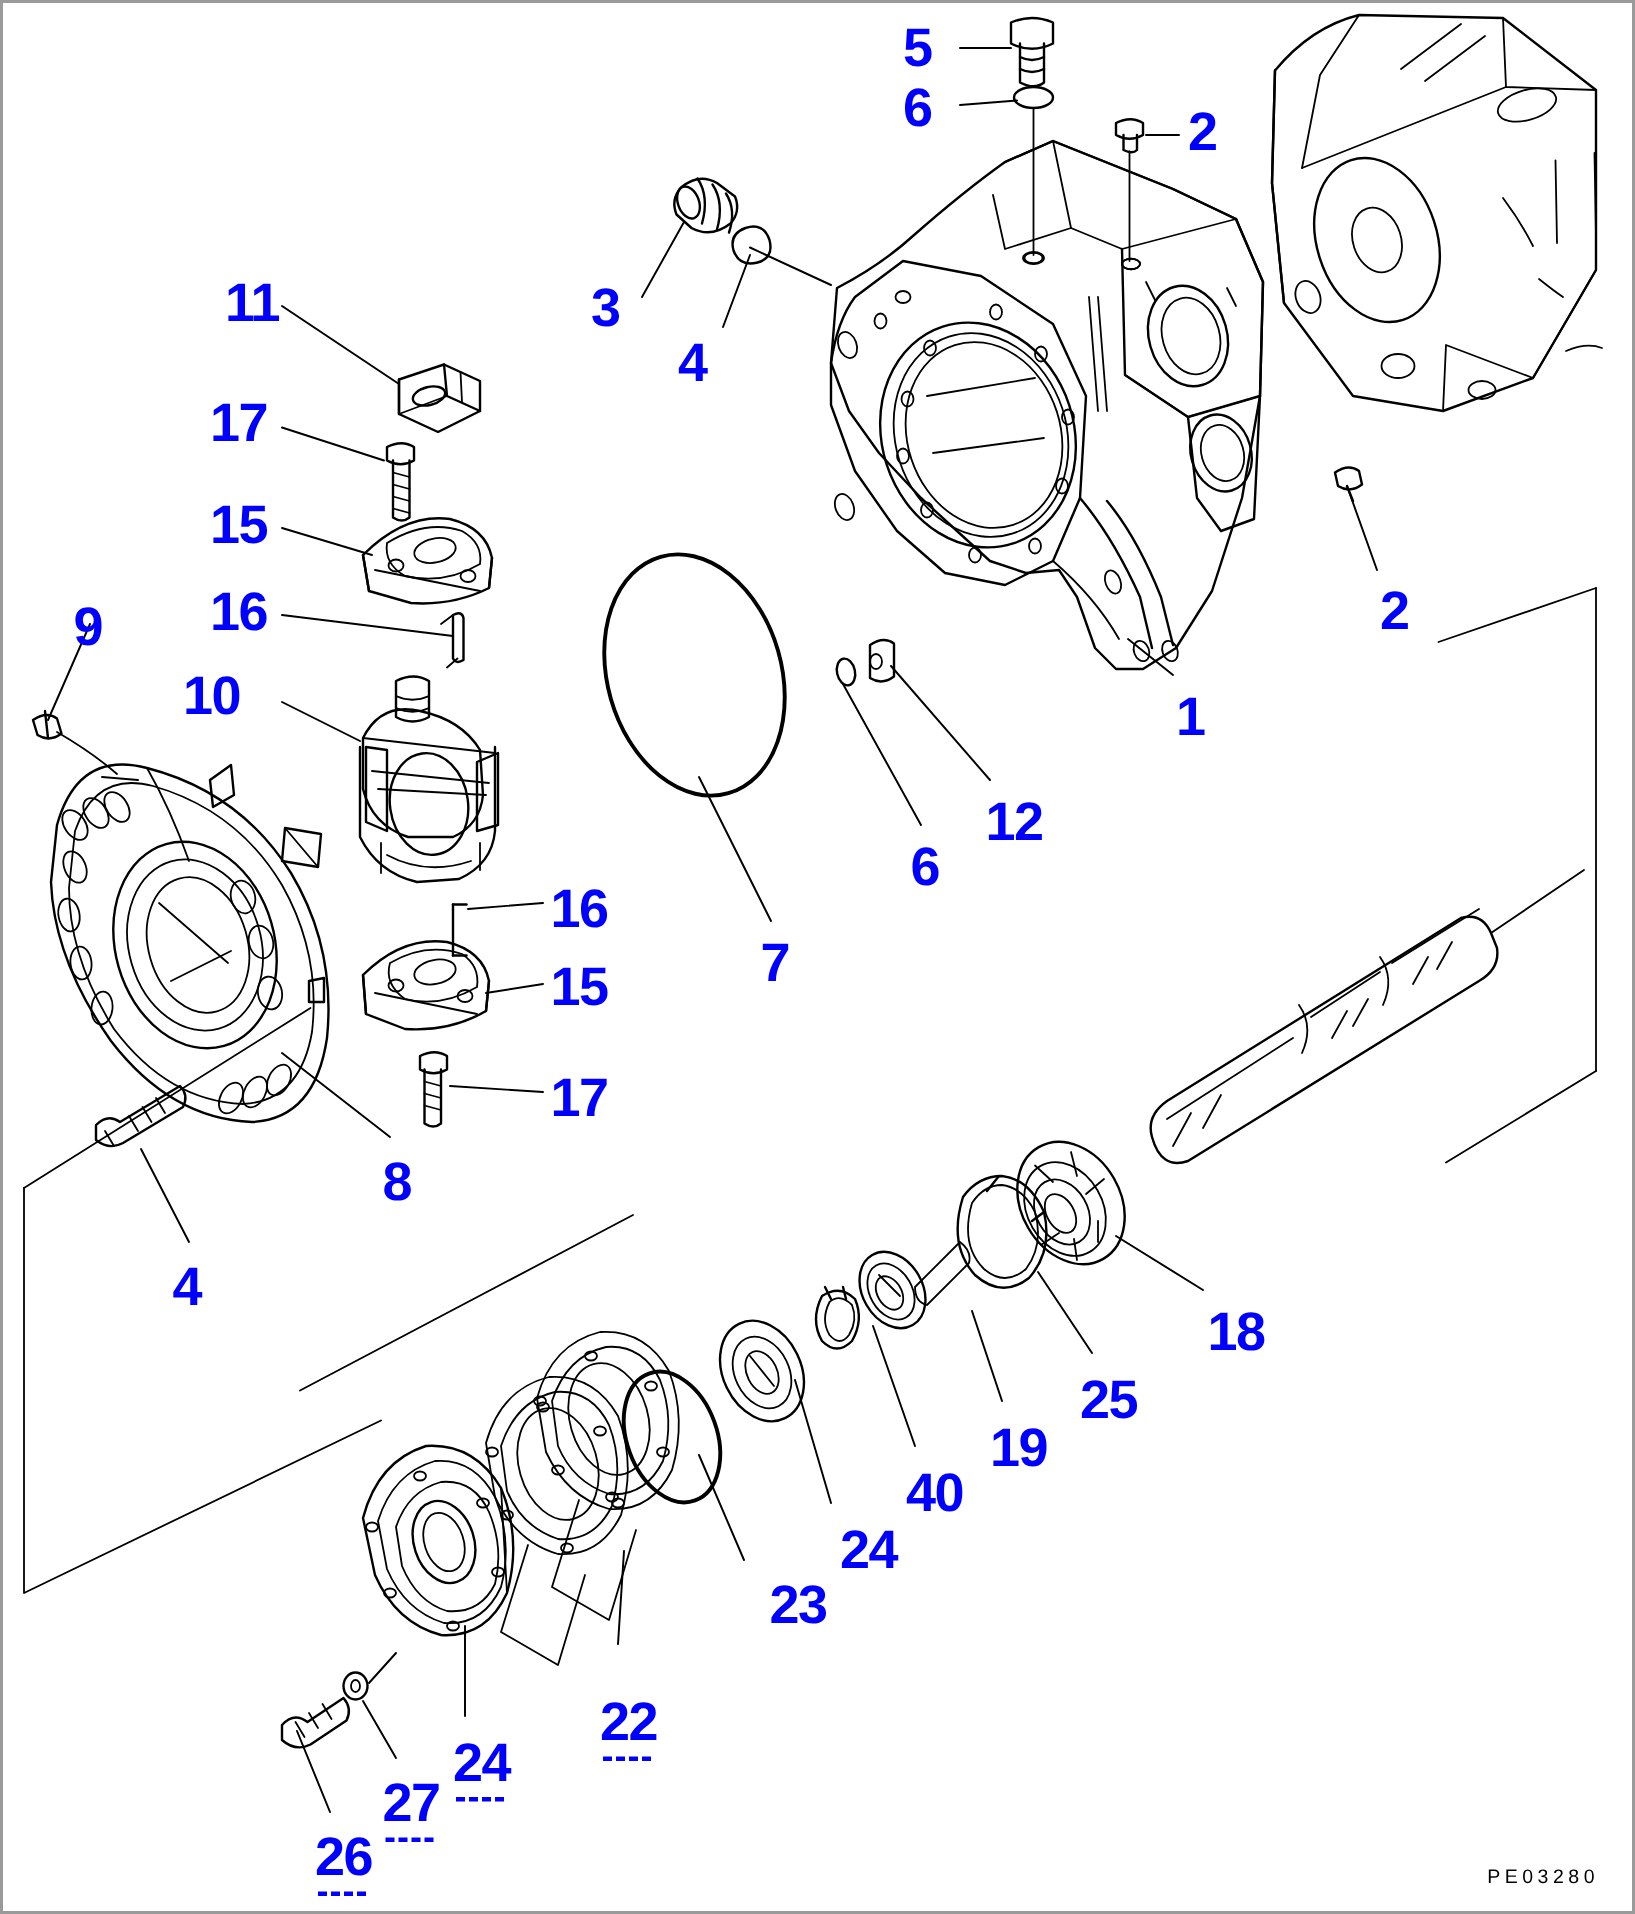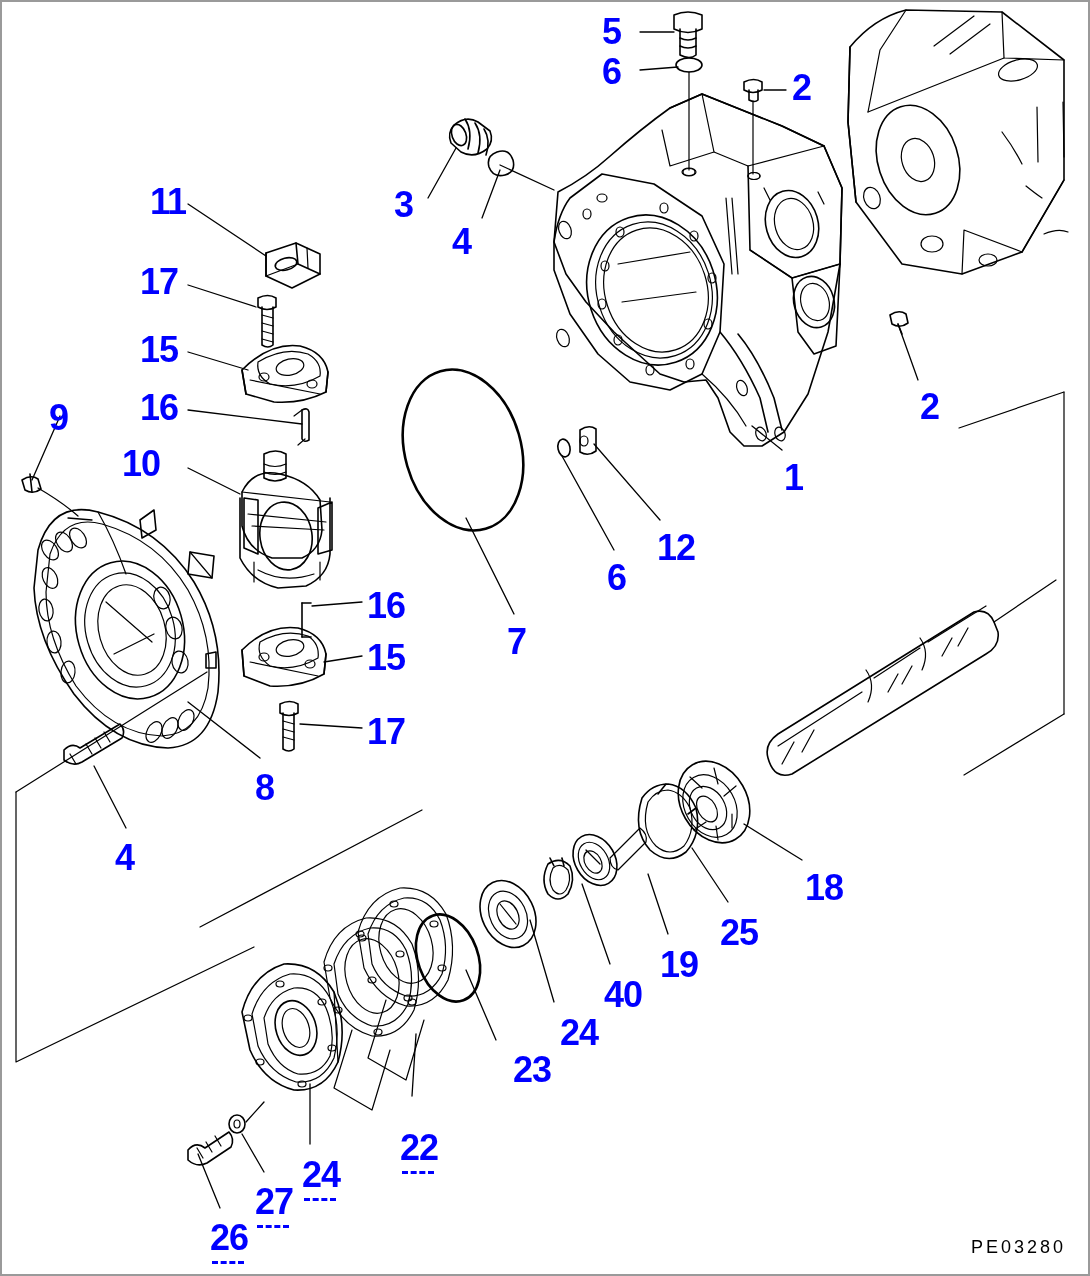--- a/index.html
+++ b/index.html
@@ -15,21 +15,21 @@
     font-family:"Liberation Sans",sans-serif;
     font-size:36px;line-height:36px;letter-spacing:-1px;
     white-space:nowrap;user-select:none;
   }
   .callout.dashed::after{
     content:"";position:absolute;left:2px;right:4px;bottom:-8px;
     border-bottom:3px dashed #0000ff;
   }
   #drawing-code{
     position:absolute;right:22px;bottom:16px;color:#000000;
-    font-family:"Liberation Sans",sans-serif;font-size:18px;
+    font-family:"Liberation Sans",sans-serif;font-size:13px;
     letter-spacing:3px;font-weight:normal;margin-left:35px;
   }
   .ln{fill:none;stroke:#000000;stroke-width:1.6;stroke-linecap:round;stroke-linejoin:round;}
   .ln-t{fill:none;stroke:#000000;stroke-width:1.2;stroke-linecap:round;stroke-linejoin:round;}
   .ln-h{fill:none;stroke:#000000;stroke-width:2.6;stroke-linecap:round;stroke-linejoin:round;}
   .leader{fill:none;stroke:#000000;stroke-width:1.3;stroke-linecap:round;}
 </style>
 </head>
 <body>
 

